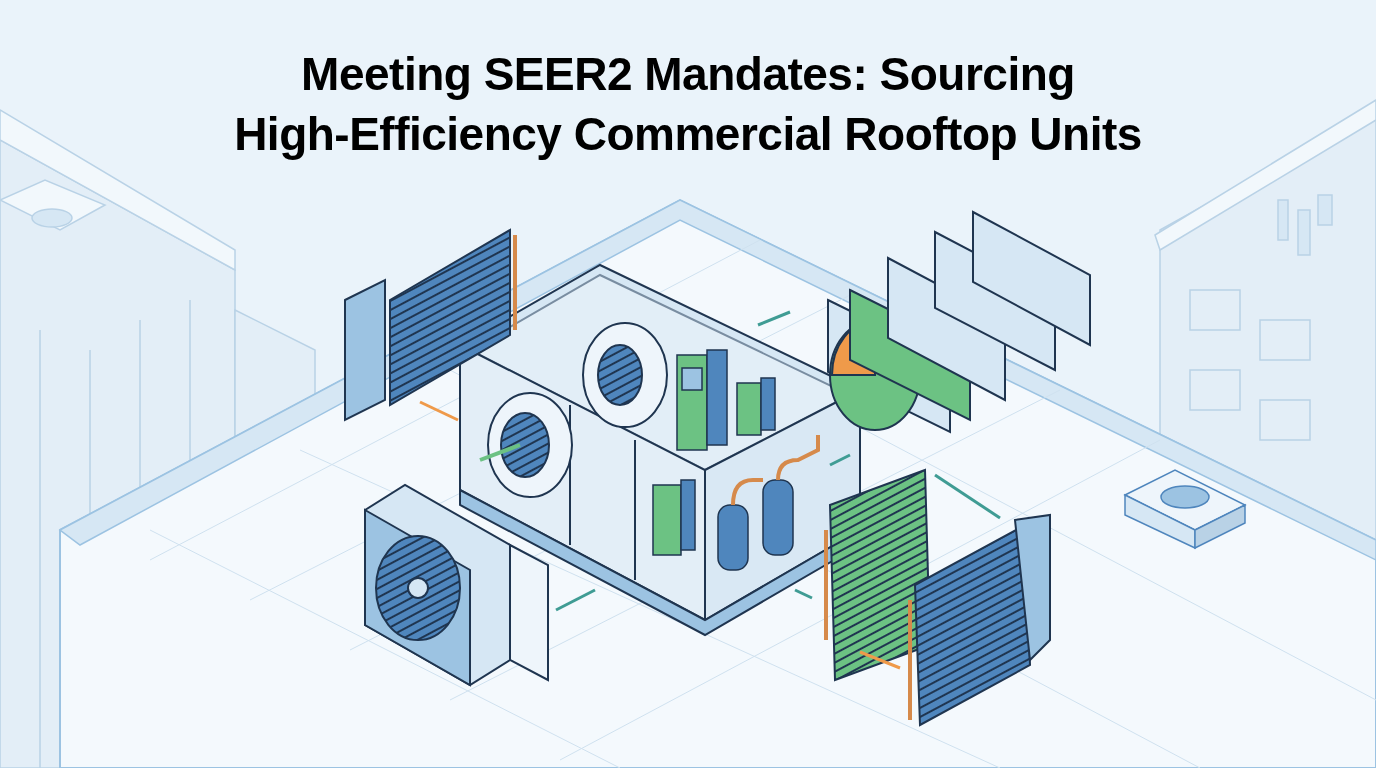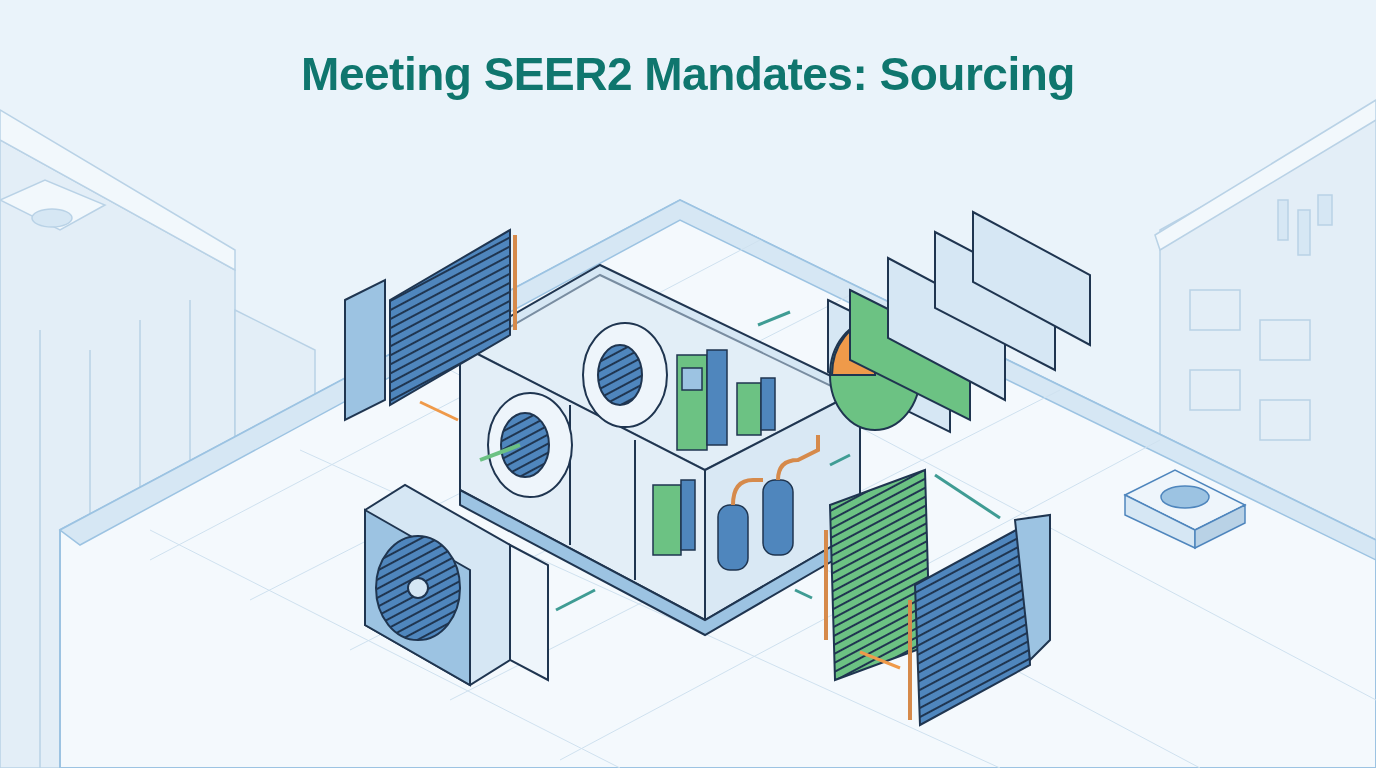--- a/index.html
+++ b/index.html
@@ -1,18 +1,18 @@
 <!DOCTYPE html>
 <html><head>
 <meta charset="utf-8">
 <style>
   html,body{margin:0;padding:0;}
   body{width:1376px;height:768px;overflow:hidden;background:#eaf3fa;position:relative;font-family:"Liberation Sans",sans-serif;}
   #scene{position:absolute;left:0;top:0;width:1376px;height:768px;}
-  .title{position:absolute;left:0;top:44px;width:1376px;text-align:center;color:#0f766e;font-weight:700;font-size:46px;line-height:60px;letter-spacing:-0.5px;z-index:5;}
+  .title{position:absolute;left:0;top:44px;width:1376px;text-align:center;color:#000000;font-weight:700;font-size:46px;line-height:60px;letter-spacing:-0.5px;z-index:5;}
   .title div{white-space:nowrap;}
 </style>
 </head>
 <body>
 
 <svg id="scene" viewBox="0 0 1376 768" xmlns="http://www.w3.org/2000/svg">
   <defs>
     <pattern id="fins" width="8" height="8" patternUnits="userSpaceOnUse" patternTransform="rotate(-28)">
       <rect width="8" height="8" fill="#4f86bd"></rect>
       <rect width="8" height="2" fill="#1f3550"></rect>
@@ -151,13 +151,14 @@
     <path d="M795 590 L812 598" stroke="#3f9c94"></path>
     <path d="M758 325 L790 312" stroke="#3f9c94"></path>
     <path d="M935 475 L1000 518" stroke="#3f9c94"></path>
     <path d="M900 668 L860 652" stroke="#ef9a4a"></path>
     <path d="M830 465 L850 455" stroke="#3f9c94"></path>
   </g>
 </svg>
 
 <div class="title">
   <div>Meeting SEER2 Mandates: Sourcing</div>
+  <div>High-Efficiency Commercial Rooftop Units</div>
 </div>
 
 </body></html>

